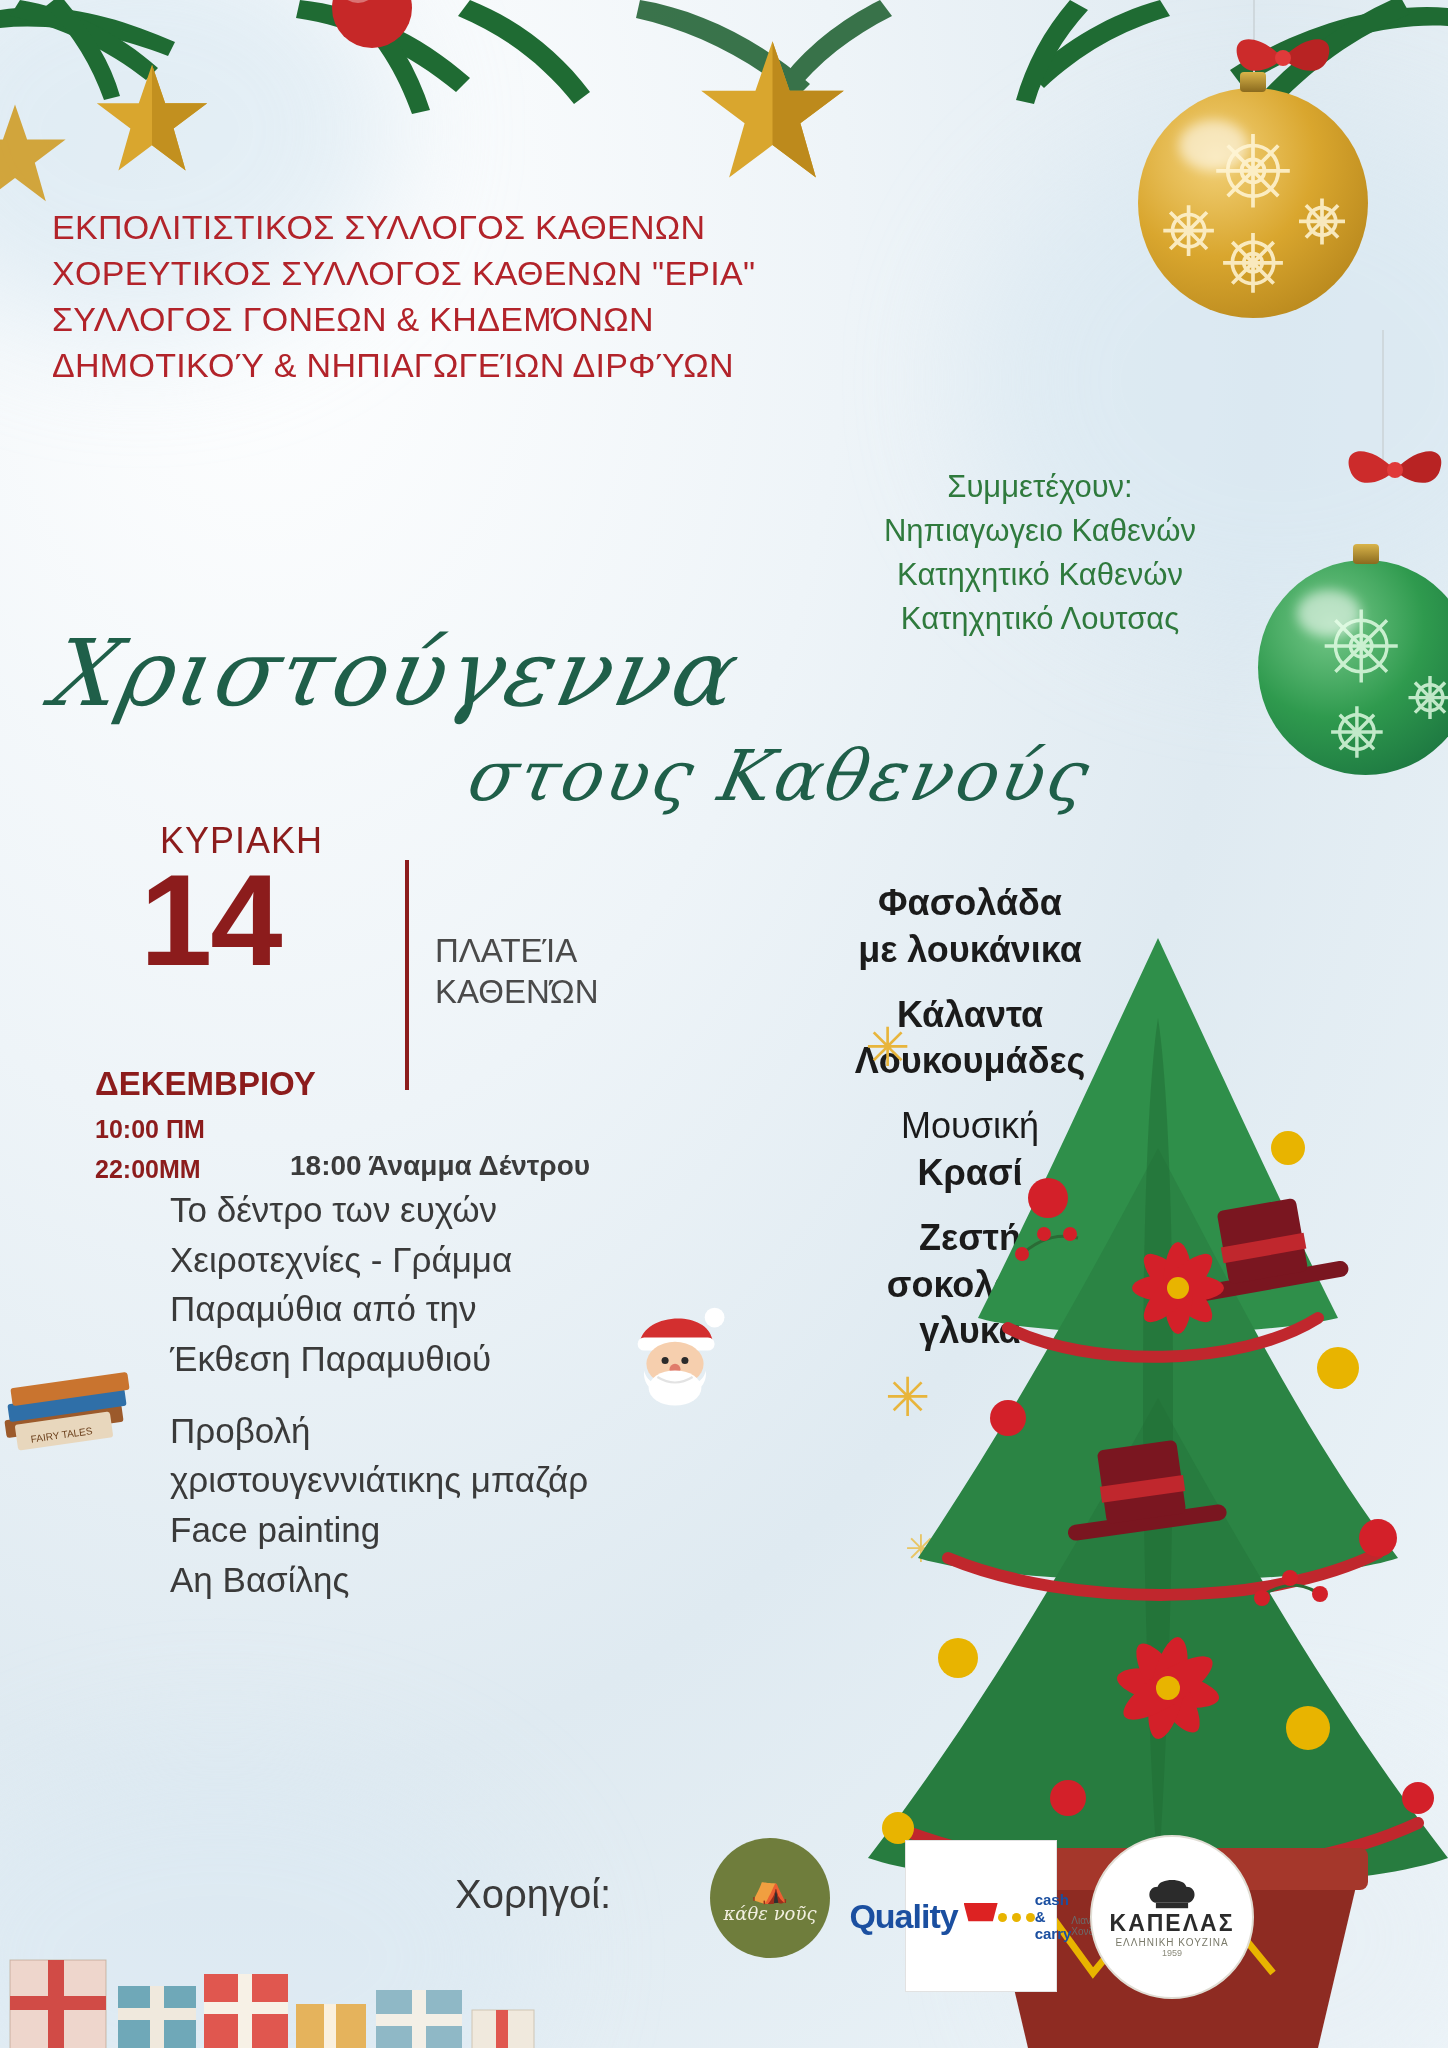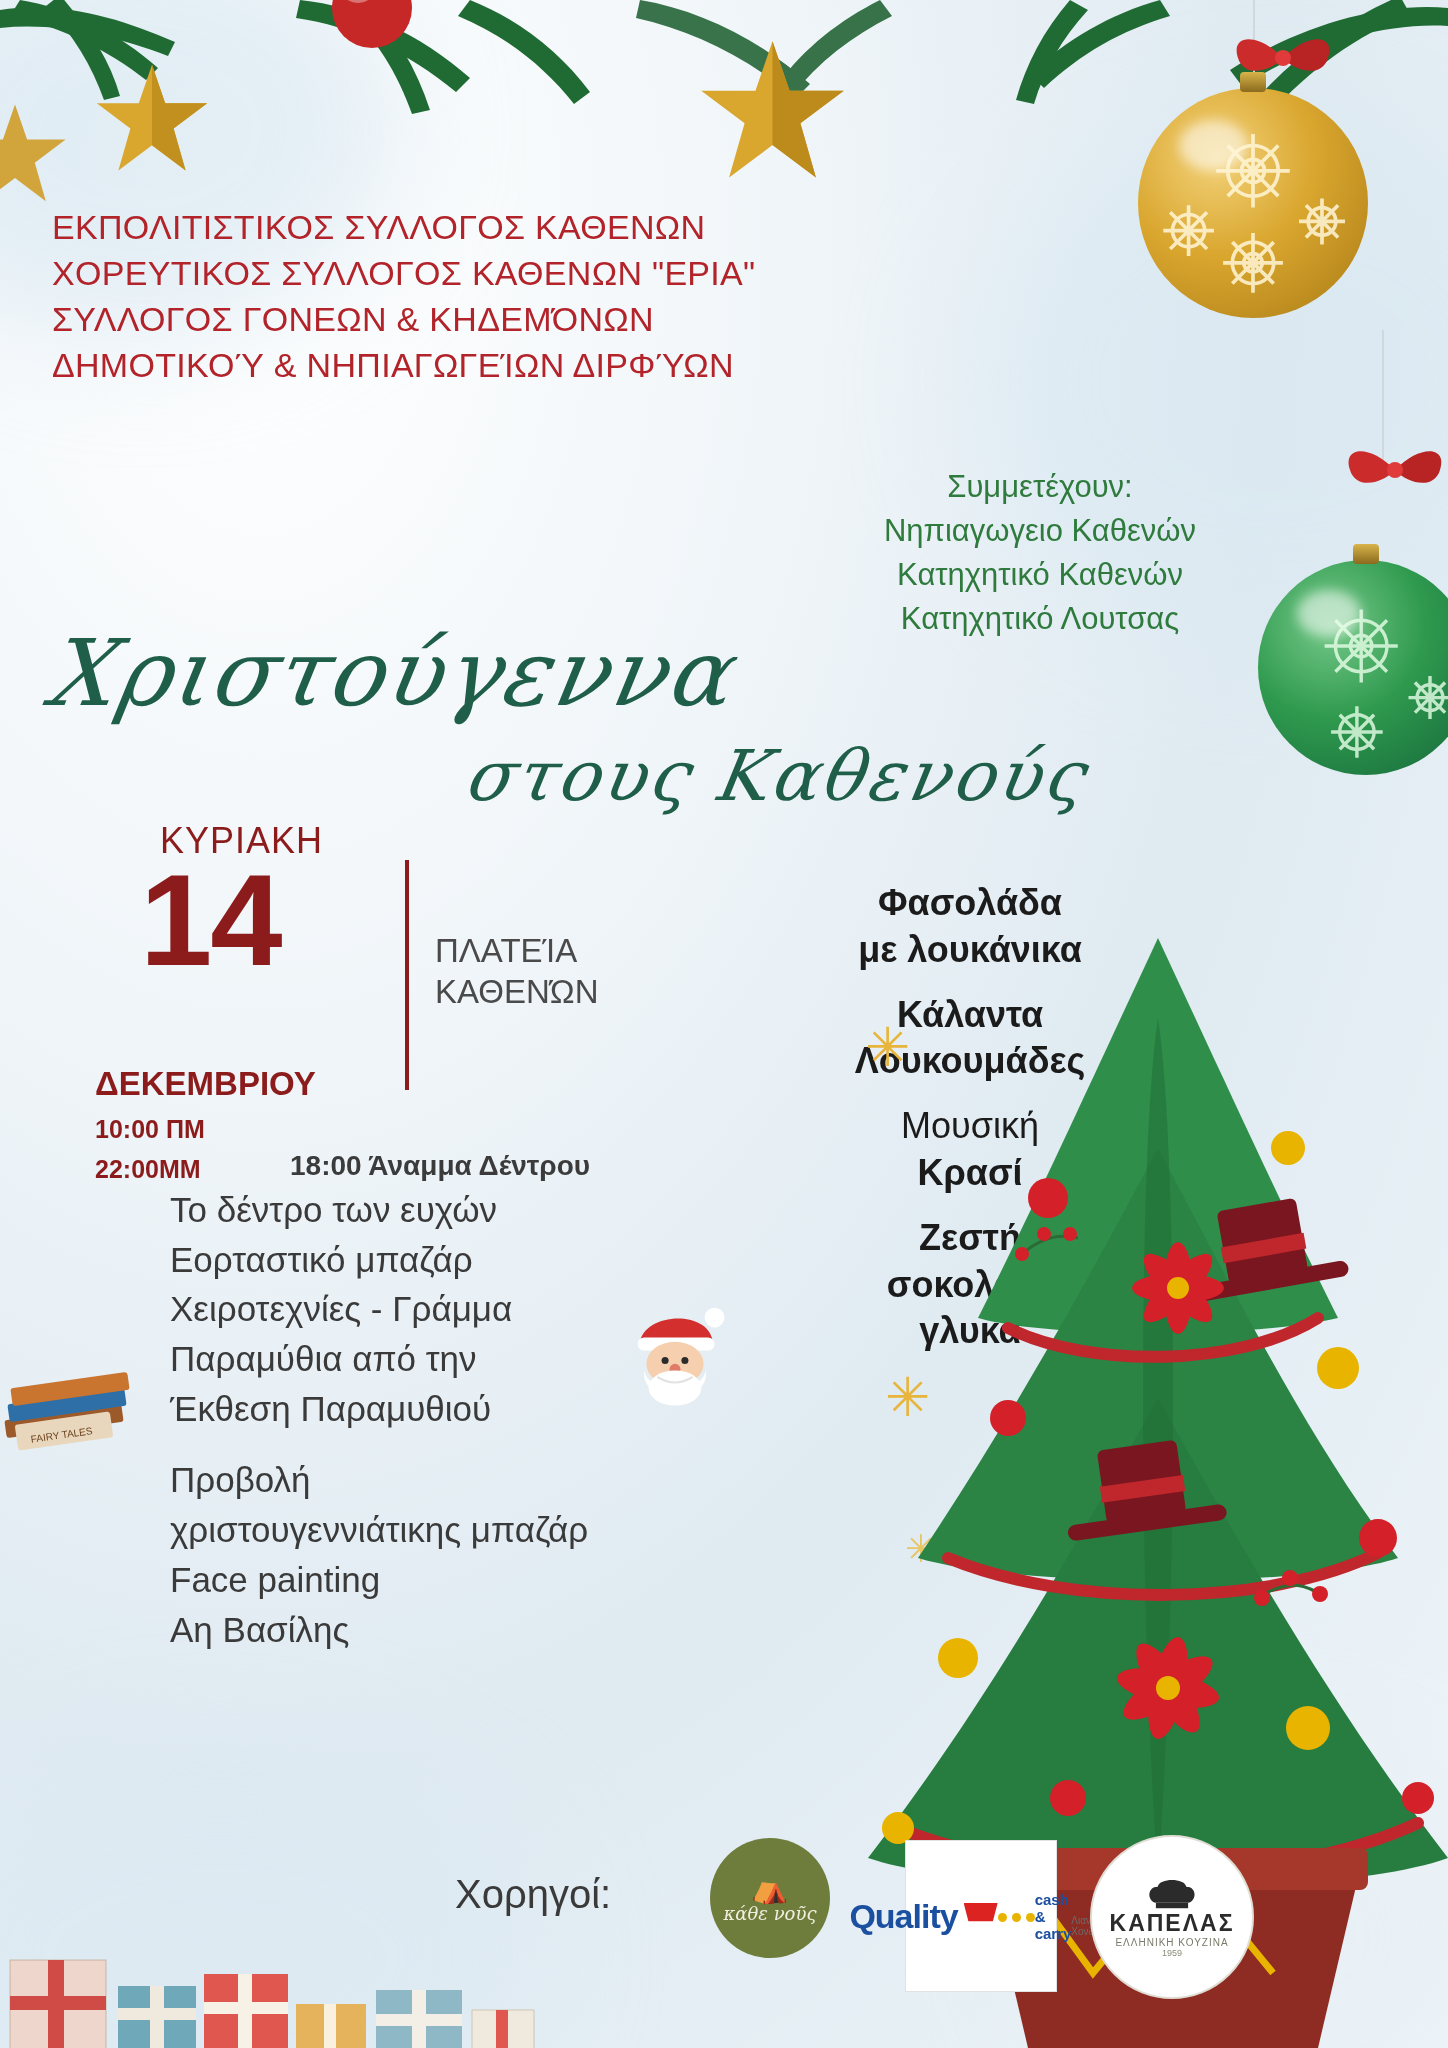--- a/index.html
+++ b/index.html
@@ -247,21 +247,20 @@
   <div>ΠΛΑΤΕΊΑ</div>
   <div>ΚΑΘΕΝΏΝ</div>
 </div>
 <div class="monthline">ΔΕΚΕΜΒΡΙΟΥ</div>
 <div class="time1">10:00 ΠΜ</div>
 <div class="time2">22:00ΜΜ</div>
 <div class="treelight">18:00 Άναμμα Δέντρου</div>
 
 <div class="program">
   <div>Το δέντρο των ευχών</div>
-  <div>Εορταστικό μπαζάρ</div>
   <div>Χειροτεχνίες - Γράμμα</div>
   <div>Παραμύθια από την</div>
   <div>Έκθεση Παραμυθιού</div>
   <div class="gap"></div>
   <div>Προβολή</div>
   <div>χριστουγεννιάτικης μπαζάρ</div>
   <div>Face painting</div>
   <div>Αη Βασίλης</div>
 </div>
 

